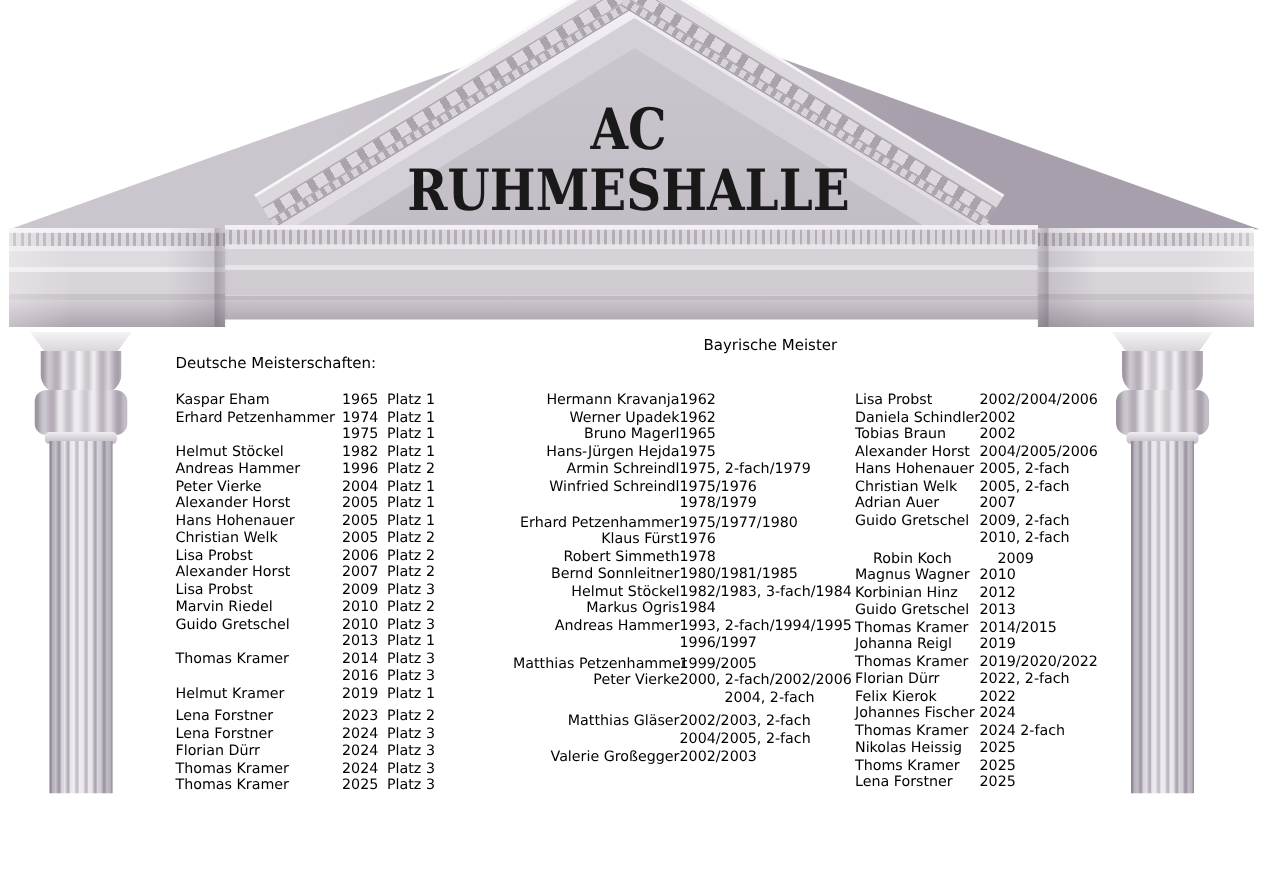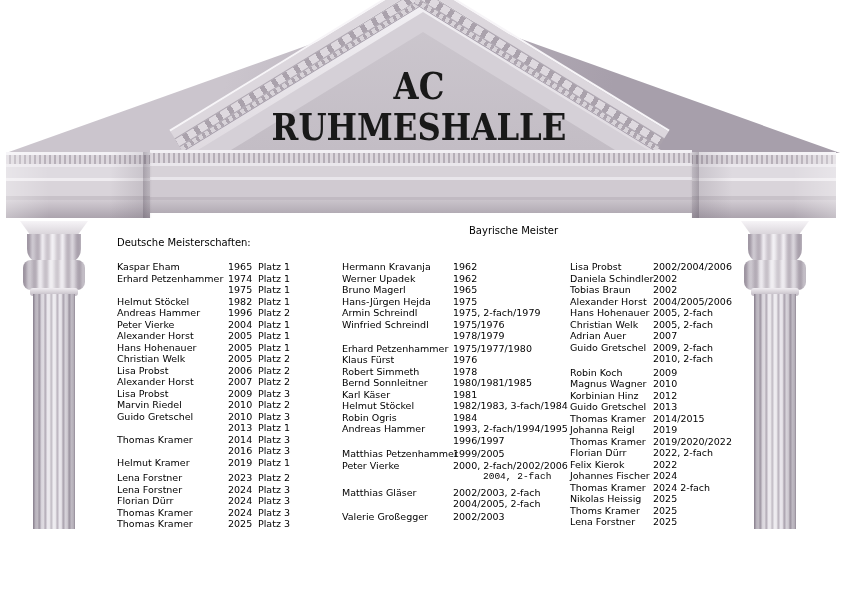--- a/index.html
+++ b/index.html
@@ -103,24 +103,24 @@
   .list-header{position:absolute;font-size:10px;font-weight:normal;color:#000;white-space:nowrap;}
   .h1{left:117px;top:237px;}
   .h2{left:469px;top:225px;}
   .col{position:absolute;top:261px;font-size:9.5px;line-height:11.5px;color:#000;}
   .col .row{display:flex;white-space:nowrap;}
   .col .nm{flex:0 0 auto;}
   .col-de{left:117px;width:220px;}
   .col-de .nm{width:111px;}
   .col-de .yr{width:30px;}
   .col-by-a{left:342px;width:228px;}
-  .col-by-a .nm{width:111px;}
+  .col-by-a .nm{width:111px;text-align:right;}
   .col-by-b{left:570px;width:172px;}
   .col-by-b .nm{width:83px;}
-  .yr.indent{padding-left:30px;font-family:Liberation Mono, monospace;}
+  .yr.indent{padding-left:30px;}
 </style>
 </head>
 <body>
 
 <div class="stage">
 
   <div class="roof-back"></div>
   <div class="ped-outer"></div>
   <div class="ped-mid"></div>
   <div class="rake rake-left"></div>
@@ -320,29 +320,25 @@
       </div>
       <div class="row">
         <span class="nm">Robert Simmeth</span>
         <span class="yr">1978</span>
       </div>
       <div class="row">
         <span class="nm">Bernd Sonnleitner</span>
         <span class="yr">1980/1981/1985</span>
       </div>
       <div class="row">
-        <span class="nm">Karl Käser</span>
-        <span class="yr">1981</span>
-      </div>
-      <div class="row">
         <span class="nm">Helmut Stöckel</span>
         <span class="yr">1982/1983, 3-fach/1984</span>
       </div>
       <div class="row">
-        <span class="nm">Robin Ogris</span>
+        <span class="nm">Markus Ogris</span>
         <span class="yr">1984</span>
       </div>
       <div class="row">
         <span class="nm">Andreas Hammer</span>
         <span class="yr">1993, 2-fach/1994/1995</span>
       </div>
       <div class="row">
         <span class="nm"></span>
         <span class="yr">1996/1997</span>
       </div>
@@ -401,21 +397,21 @@
         <span class="yr">2007</span>
       </div>
       <div class="row">
         <span class="nm">Guido Gretschel</span>
         <span class="yr">2009, 2-fach</span>
       </div>
       <div class="row">
         <span class="nm"></span>
         <span class="yr">2010, 2-fach</span>
       </div>
-      <div class="row" style="margin-top: 2px;">
+      <div class="row" style="margin-top: 2px; margin-left: 12px;">
         <span class="nm">Robin Koch</span>
         <span class="yr">2009</span>
       </div>
       <div class="row">
         <span class="nm">Magnus Wagner</span>
         <span class="yr">2010</span>
       </div>
       <div class="row">
         <span class="nm">Korbinian Hinz</span>
         <span class="yr">2012</span>

